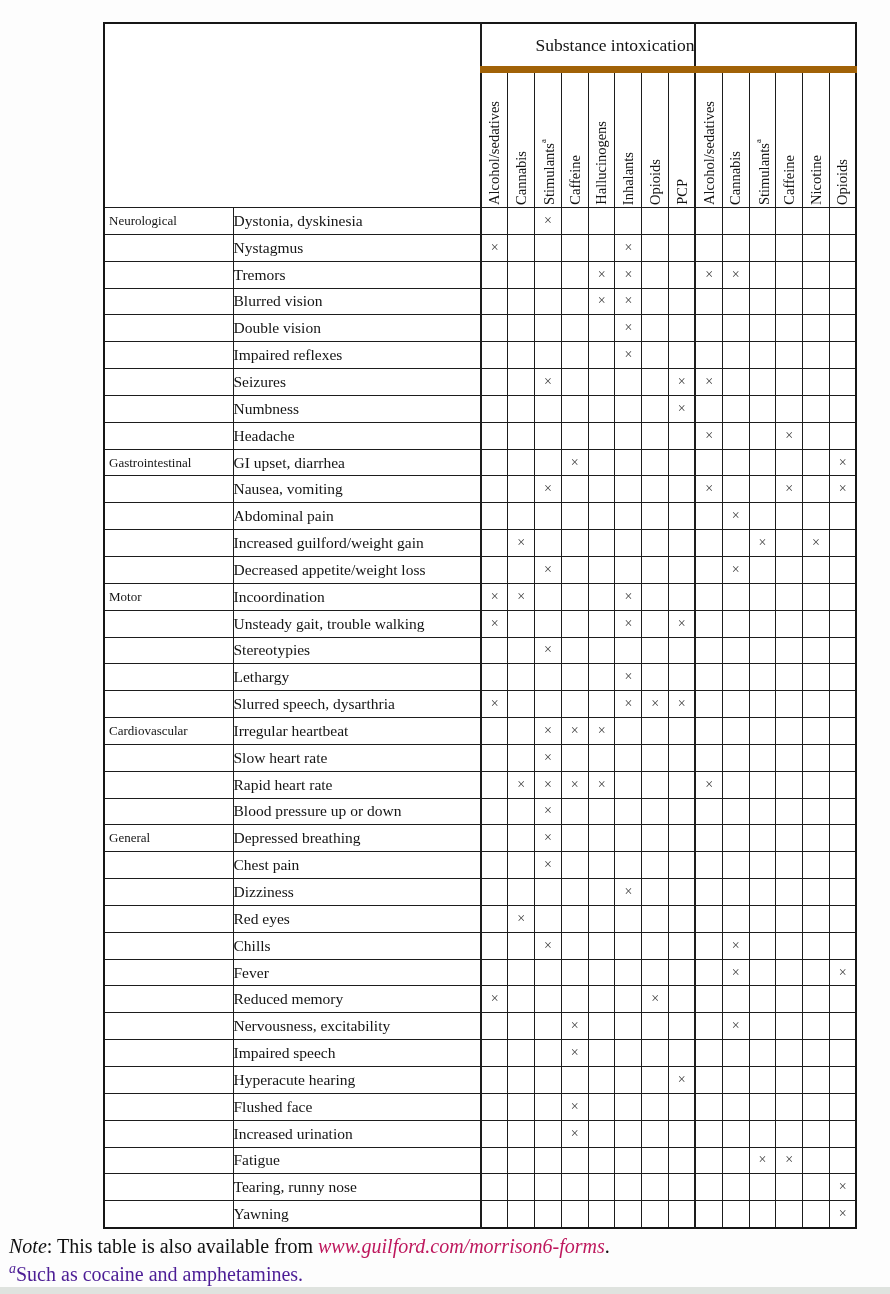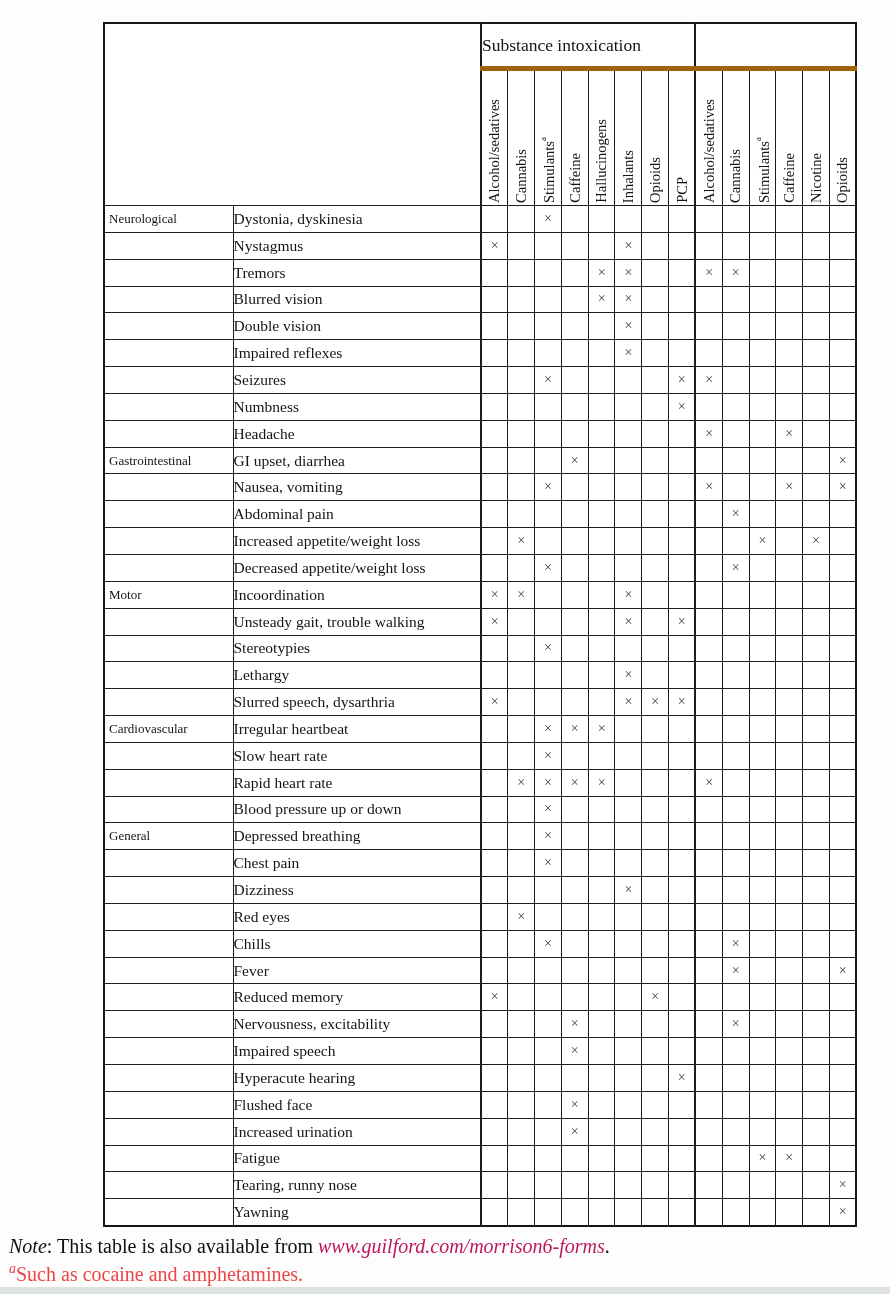--- a/index.html
+++ b/index.html
@@ -27,23 +27,23 @@
     border:1px solid #1d1d1d;
     padding:0;
     font-weight:normal;
     overflow:hidden;
   }
   .corner { background:#ffffff; }
   th.group {
     height:42px;
     font-size:17.5px;
     line-height:1.08;
-    text-align:left;
+    text-align:right;
     vertical-align:middle;
-    border-bottom:5px solid #a16207;
+    border-bottom:7px solid #a16207;
   }
   th.vert {
     height:134px;
     vertical-align:bottom;
   }
   .vlabel {
     writing-mode:vertical-rl;
     transform:rotate(180deg);
     font-size:14.5px;
     line-height:1;
@@ -71,21 +71,21 @@
     color:#3c3c3c;
   }
   .thickL { border-left-width:2px; }
   .footer {
     position:absolute; left:9px; top:1233px; width:874px;
   }
   .note-line {
     margin:0; font-size:20px; line-height:1.35; color:#101010;
   }
   .footnote-line {
-    margin:1px 0 0 0; font-size:20px; line-height:1.3; color:#ef4444;
+    margin:1px 0 0 0; font-size:20px; line-height:1.3; color:#4c1d95;
   }
   .footnote-line sup { font-size:14px; font-style:italic; line-height:0; }
   a.link { font-style:italic; text-decoration:none; }
 </style>
 </head>
 <body>
 
 <div class="page">
 
   <table class="grid">
@@ -357,21 +357,21 @@
           <td class="cell"></td>
           <td class="cell thickL"></td>
           <td class="cell">×</td>
           <td class="cell"></td>
           <td class="cell"></td>
           <td class="cell"></td>
           <td class="cell"></td>
         </tr>
         <tr>
           <td class="cat"></td>
-          <td class="sym">Increased appetite/weight loss</td>
+          <td class="sym">Increased guilford/weight gain</td>
           <td class="cell thickL"></td>
           <td class="cell">×</td>
           <td class="cell"></td>
           <td class="cell"></td>
           <td class="cell"></td>
           <td class="cell"></td>
           <td class="cell"></td>
           <td class="cell"></td>
           <td class="cell thickL"></td>
           <td class="cell"></td>

